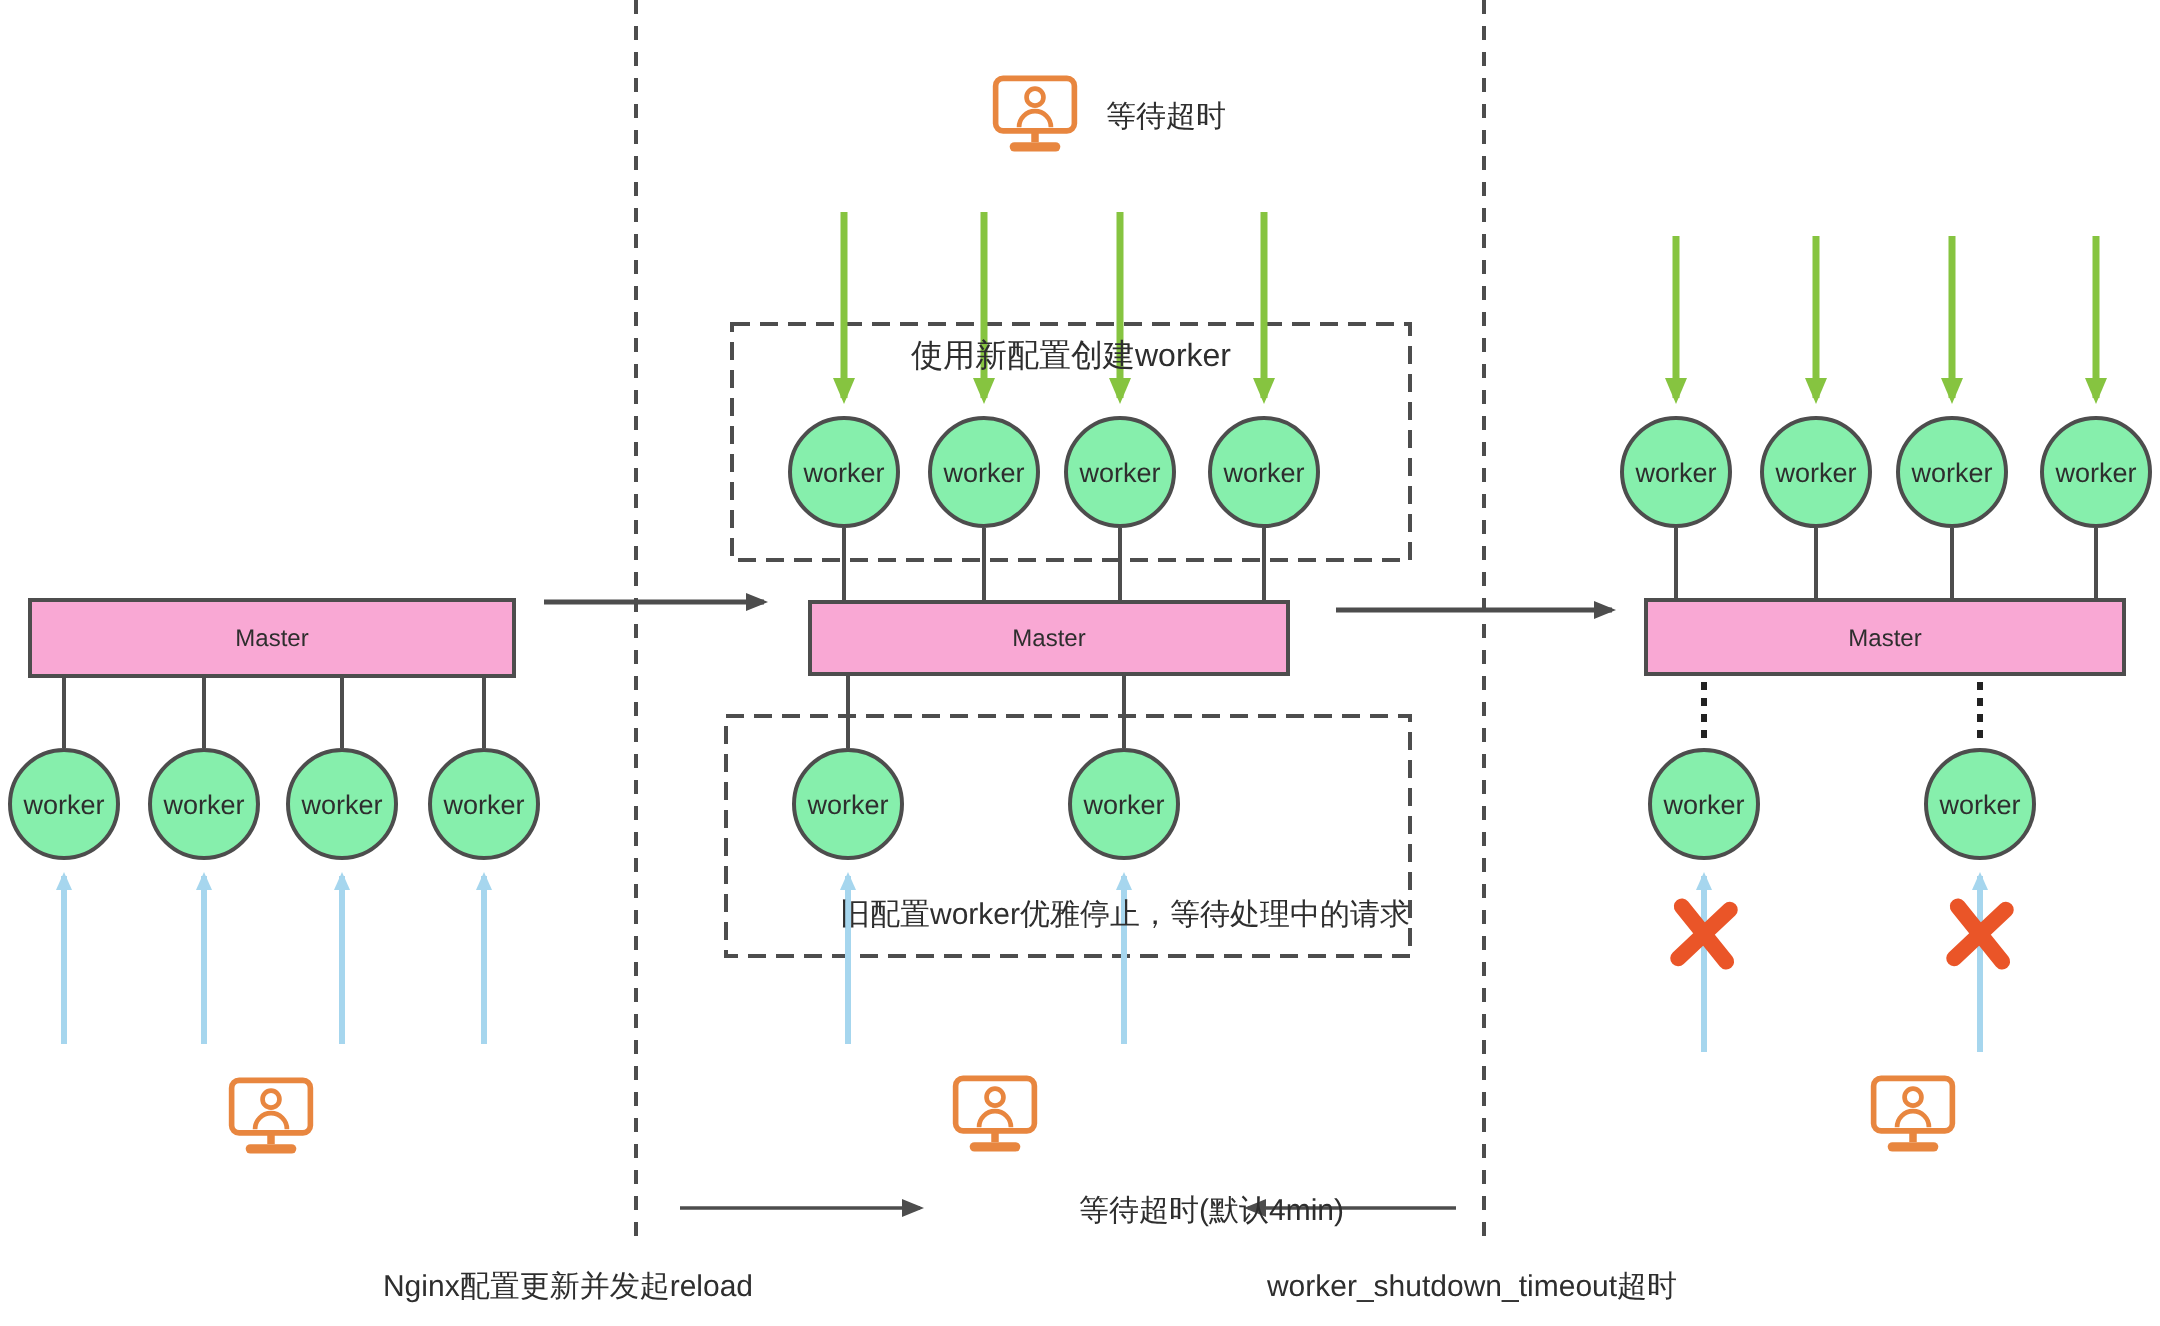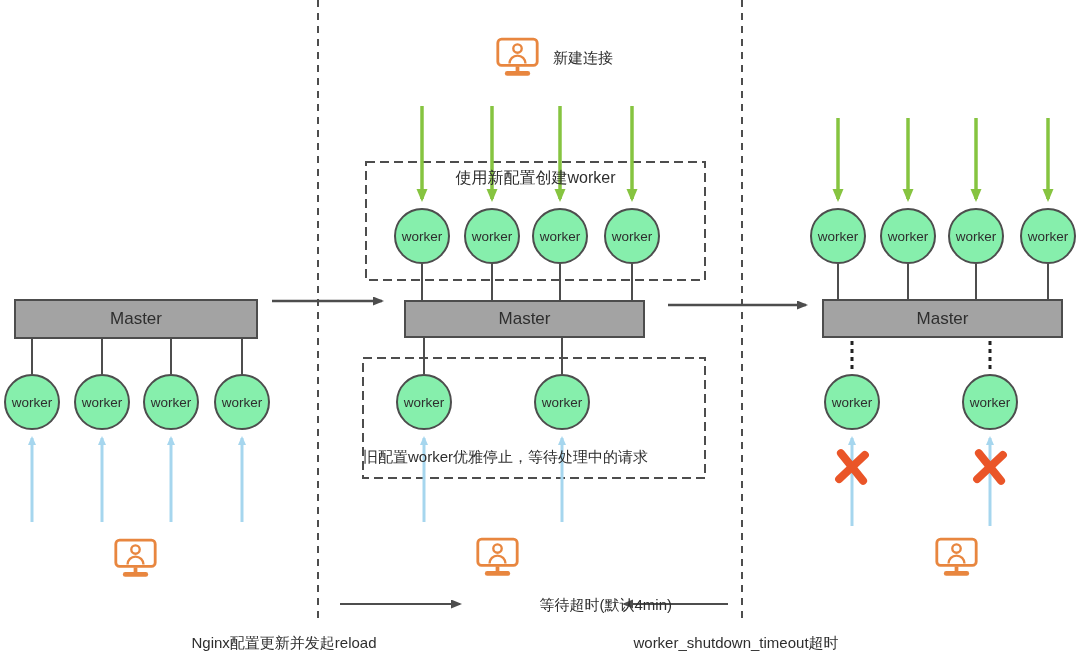--- a/index.html
+++ b/index.html
@@ -8,22 +8,22 @@
   }
   html,body{margin:0;padding:0;background:#ffffff;}
   .canvas{
     position:relative; width:1080px; height:663px; background:#ffffff;
     font-family:"Liberation Sans","DejaVu Sans",sans-serif; color:var(--text);
     overflow:hidden;
   }
   .layer{position:absolute; left:0; top:0; width:1080px; height:663px;}
   .master{
     position:absolute; box-sizing:border-box; border:2px solid var(--line);
-    background:#a3a3a3; display:flex; align-items:center; justify-content:center;
-    font-size:17px; color:var(--text); z-index:3;text-align:right;
+    background:#f9a8d4; display:flex; align-items:center; justify-content:center;
+    font-size:12px; color:var(--text); z-index:3;text-align:right;
   }
   .worker{
     position:absolute; box-sizing:border-box; width:56px; height:56px;
     border:2px solid var(--line); border-radius:50%; background:#86efac;
     display:flex; align-items:center; justify-content:center;
     font-size:13.5px; color:var(--text); z-index:3;
   }
   .lbl{position:absolute; font-size:15px; color:var(--text); white-space:nowrap; z-index:4;}
 </style>
 </head>
@@ -154,34 +154,34 @@
     <use href="#client-icon" x="475" y="537" width="45" height="40"></use>
     <use href="#client-icon" x="934" y="537" width="45" height="40"></use>
   </svg>
 
   <div class="master" style="left:14px;top:299px;width:244px;height:40px">Master</div>
   <div class="worker" style="left:4px;top:374px">worker</div>
   <div class="worker" style="left:74px;top:374px">worker</div>
   <div class="worker" style="left:143px;top:374px">worker</div>
   <div class="worker" style="left:214px;top:374px">worker</div>
 
-  <div class="lbl" style="left:553px;top:49px">新建连接</div>
+  <div class="lbl" style="left:553px;top:49px">等待超时</div>
   <div class="lbl" style="left:366px;top:168px;width:339px;text-align:center;font-size:16px">使用新配置创建worker</div>
 
   <div class="worker" style="left:394px;top:208px">worker</div>
   <div class="worker" style="left:464px;top:208px">worker</div>
   <div class="worker" style="left:532px;top:208px">worker</div>
   <div class="worker" style="left:604px;top:208px">worker</div>
 
   <div class="master" style="left:404px;top:300px;width:241px;height:38px">Master</div>
 
   <div class="worker" style="left:396px;top:374px">worker</div>
   <div class="worker" style="left:534px;top:374px">worker</div>
 
-  <div class="lbl" style="left:363px;top:448px;width:342px;text-align:left">旧配置worker优雅停止，等待处理中的请求</div>
+  <div class="lbl" style="left:363px;top:448px;width:342px;text-align:right">旧配置worker优雅停止，等待处理中的请求</div>
 
   <div class="lbl" style="left:412px;top:596px;width:260px;text-align:right">等待超时(默认4min)</div>
 
   <div class="worker" style="left:810px;top:208px">worker</div>
   <div class="worker" style="left:880px;top:208px">worker</div>
   <div class="worker" style="left:948px;top:208px">worker</div>
   <div class="worker" style="left:1020px;top:208px">worker</div>
 
   <div class="master" style="left:822px;top:299px;width:241px;height:39px">Master</div>
 

